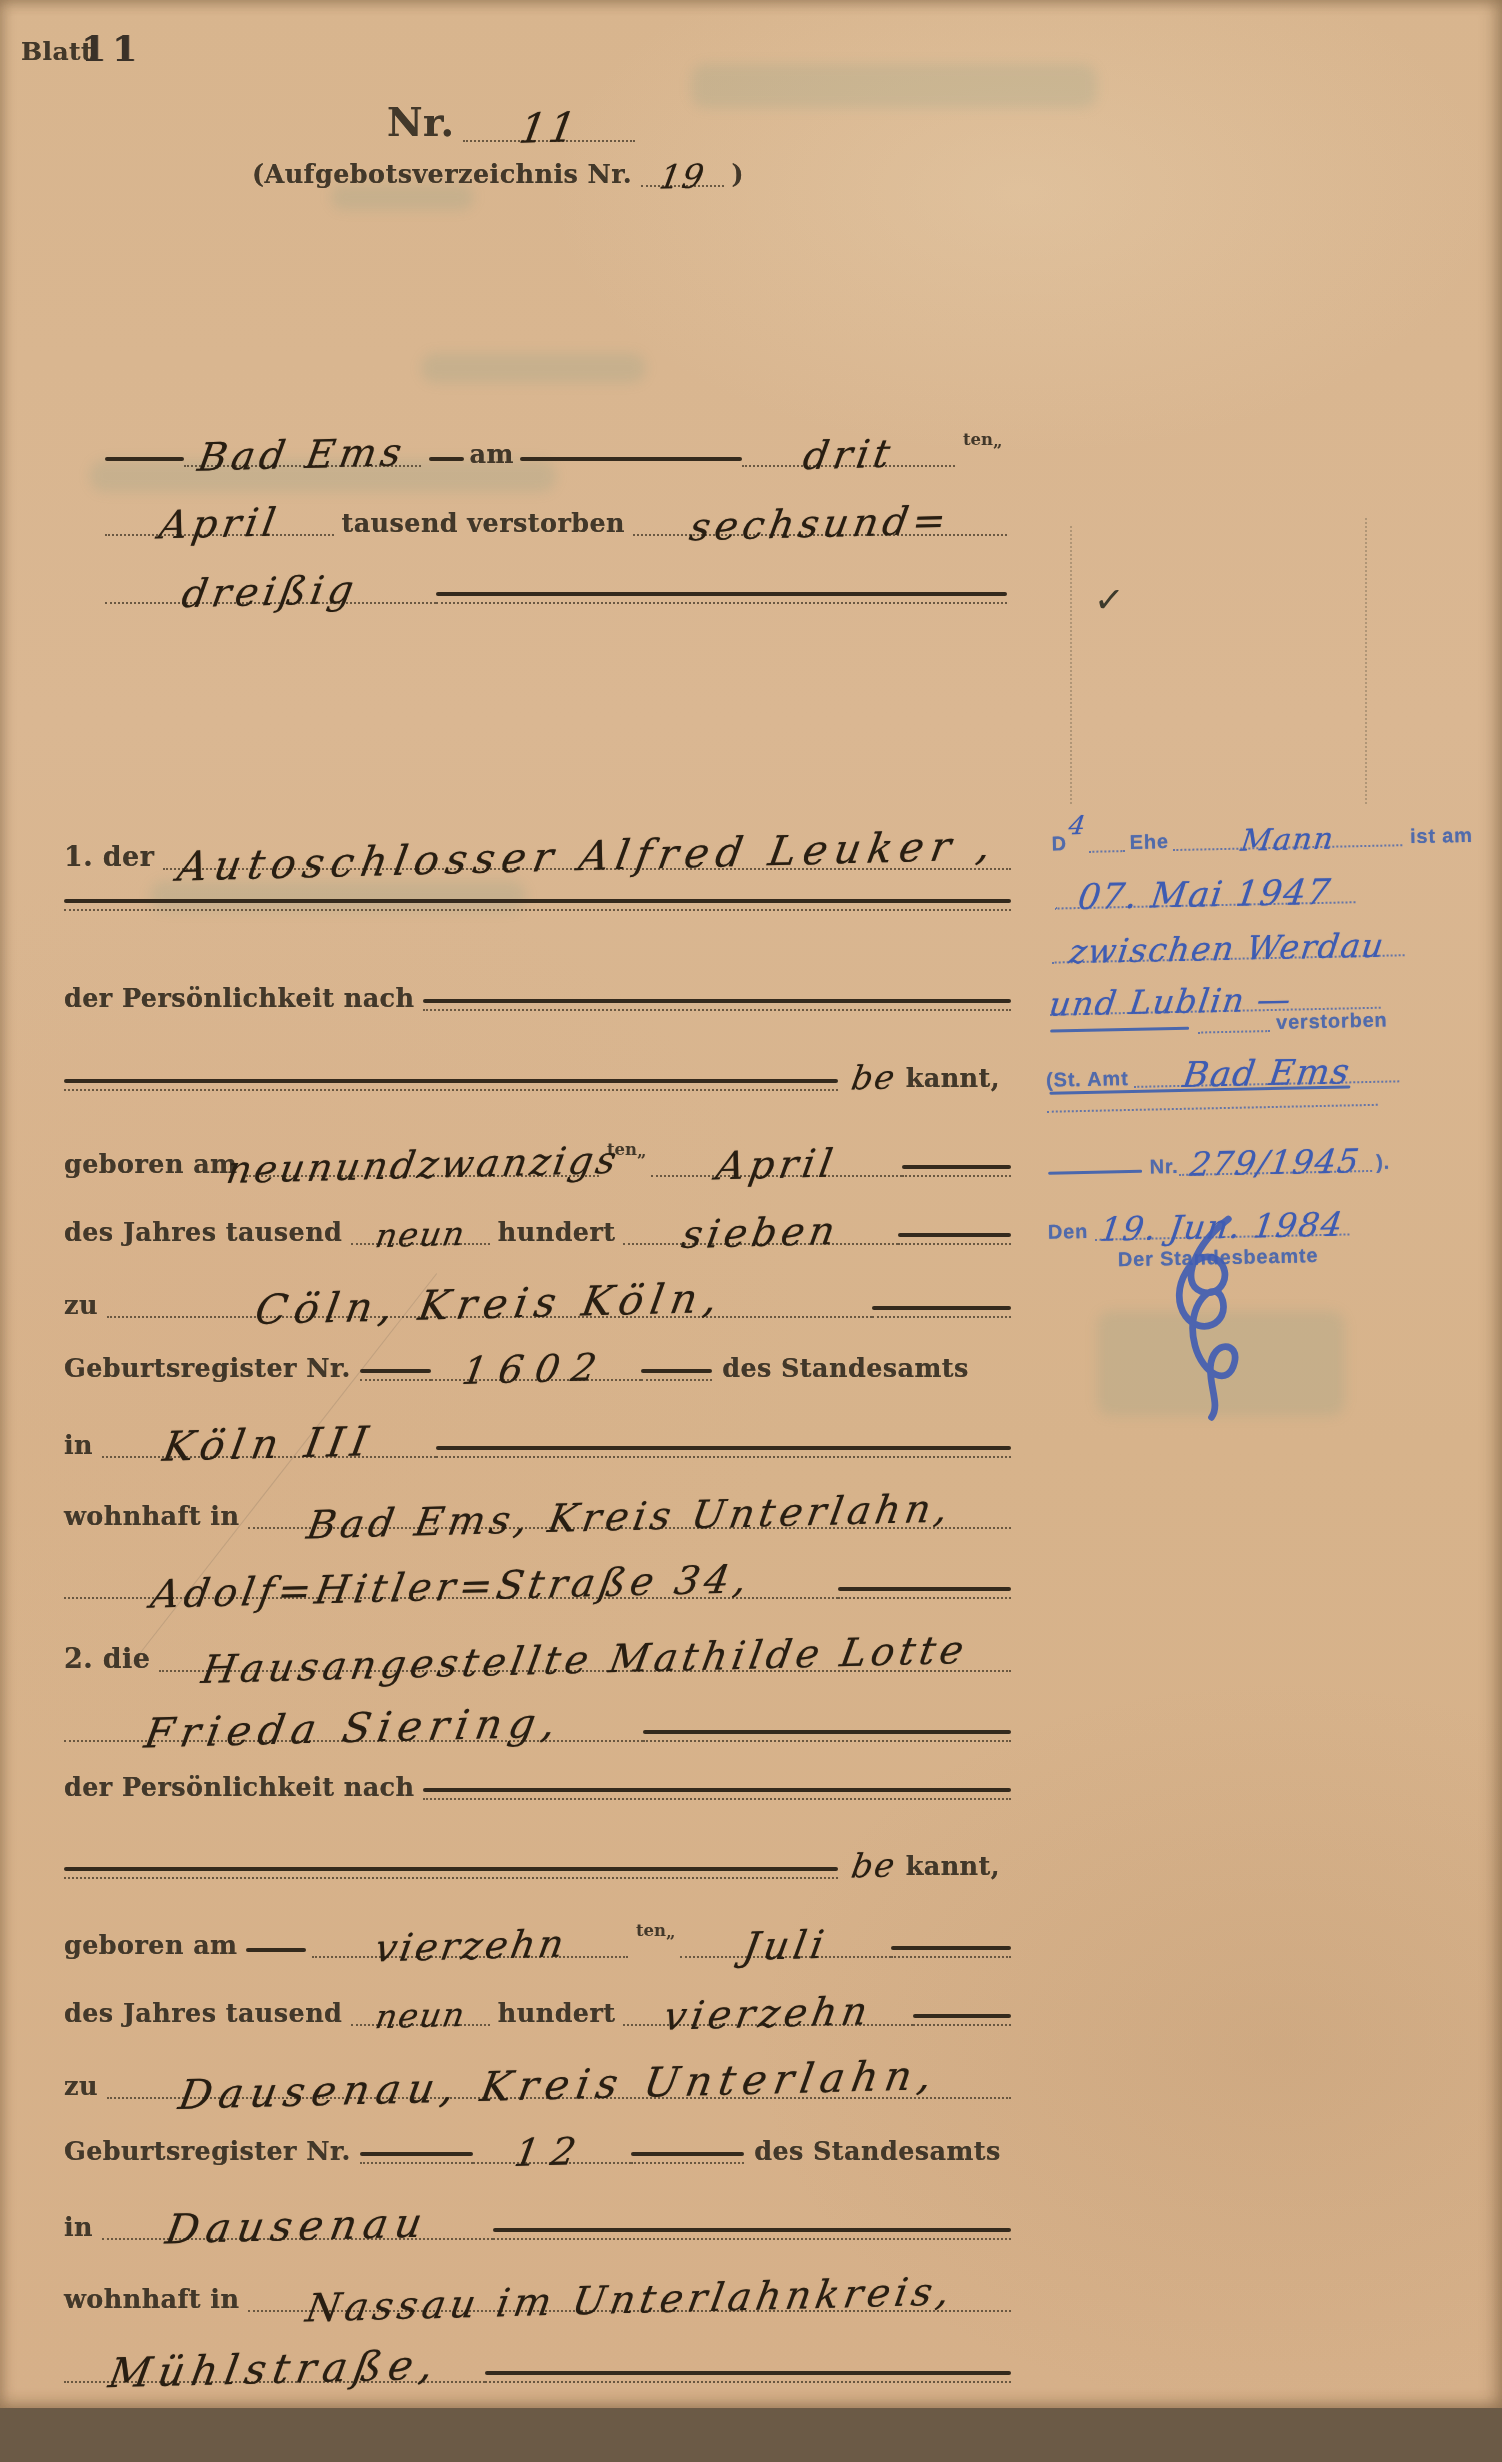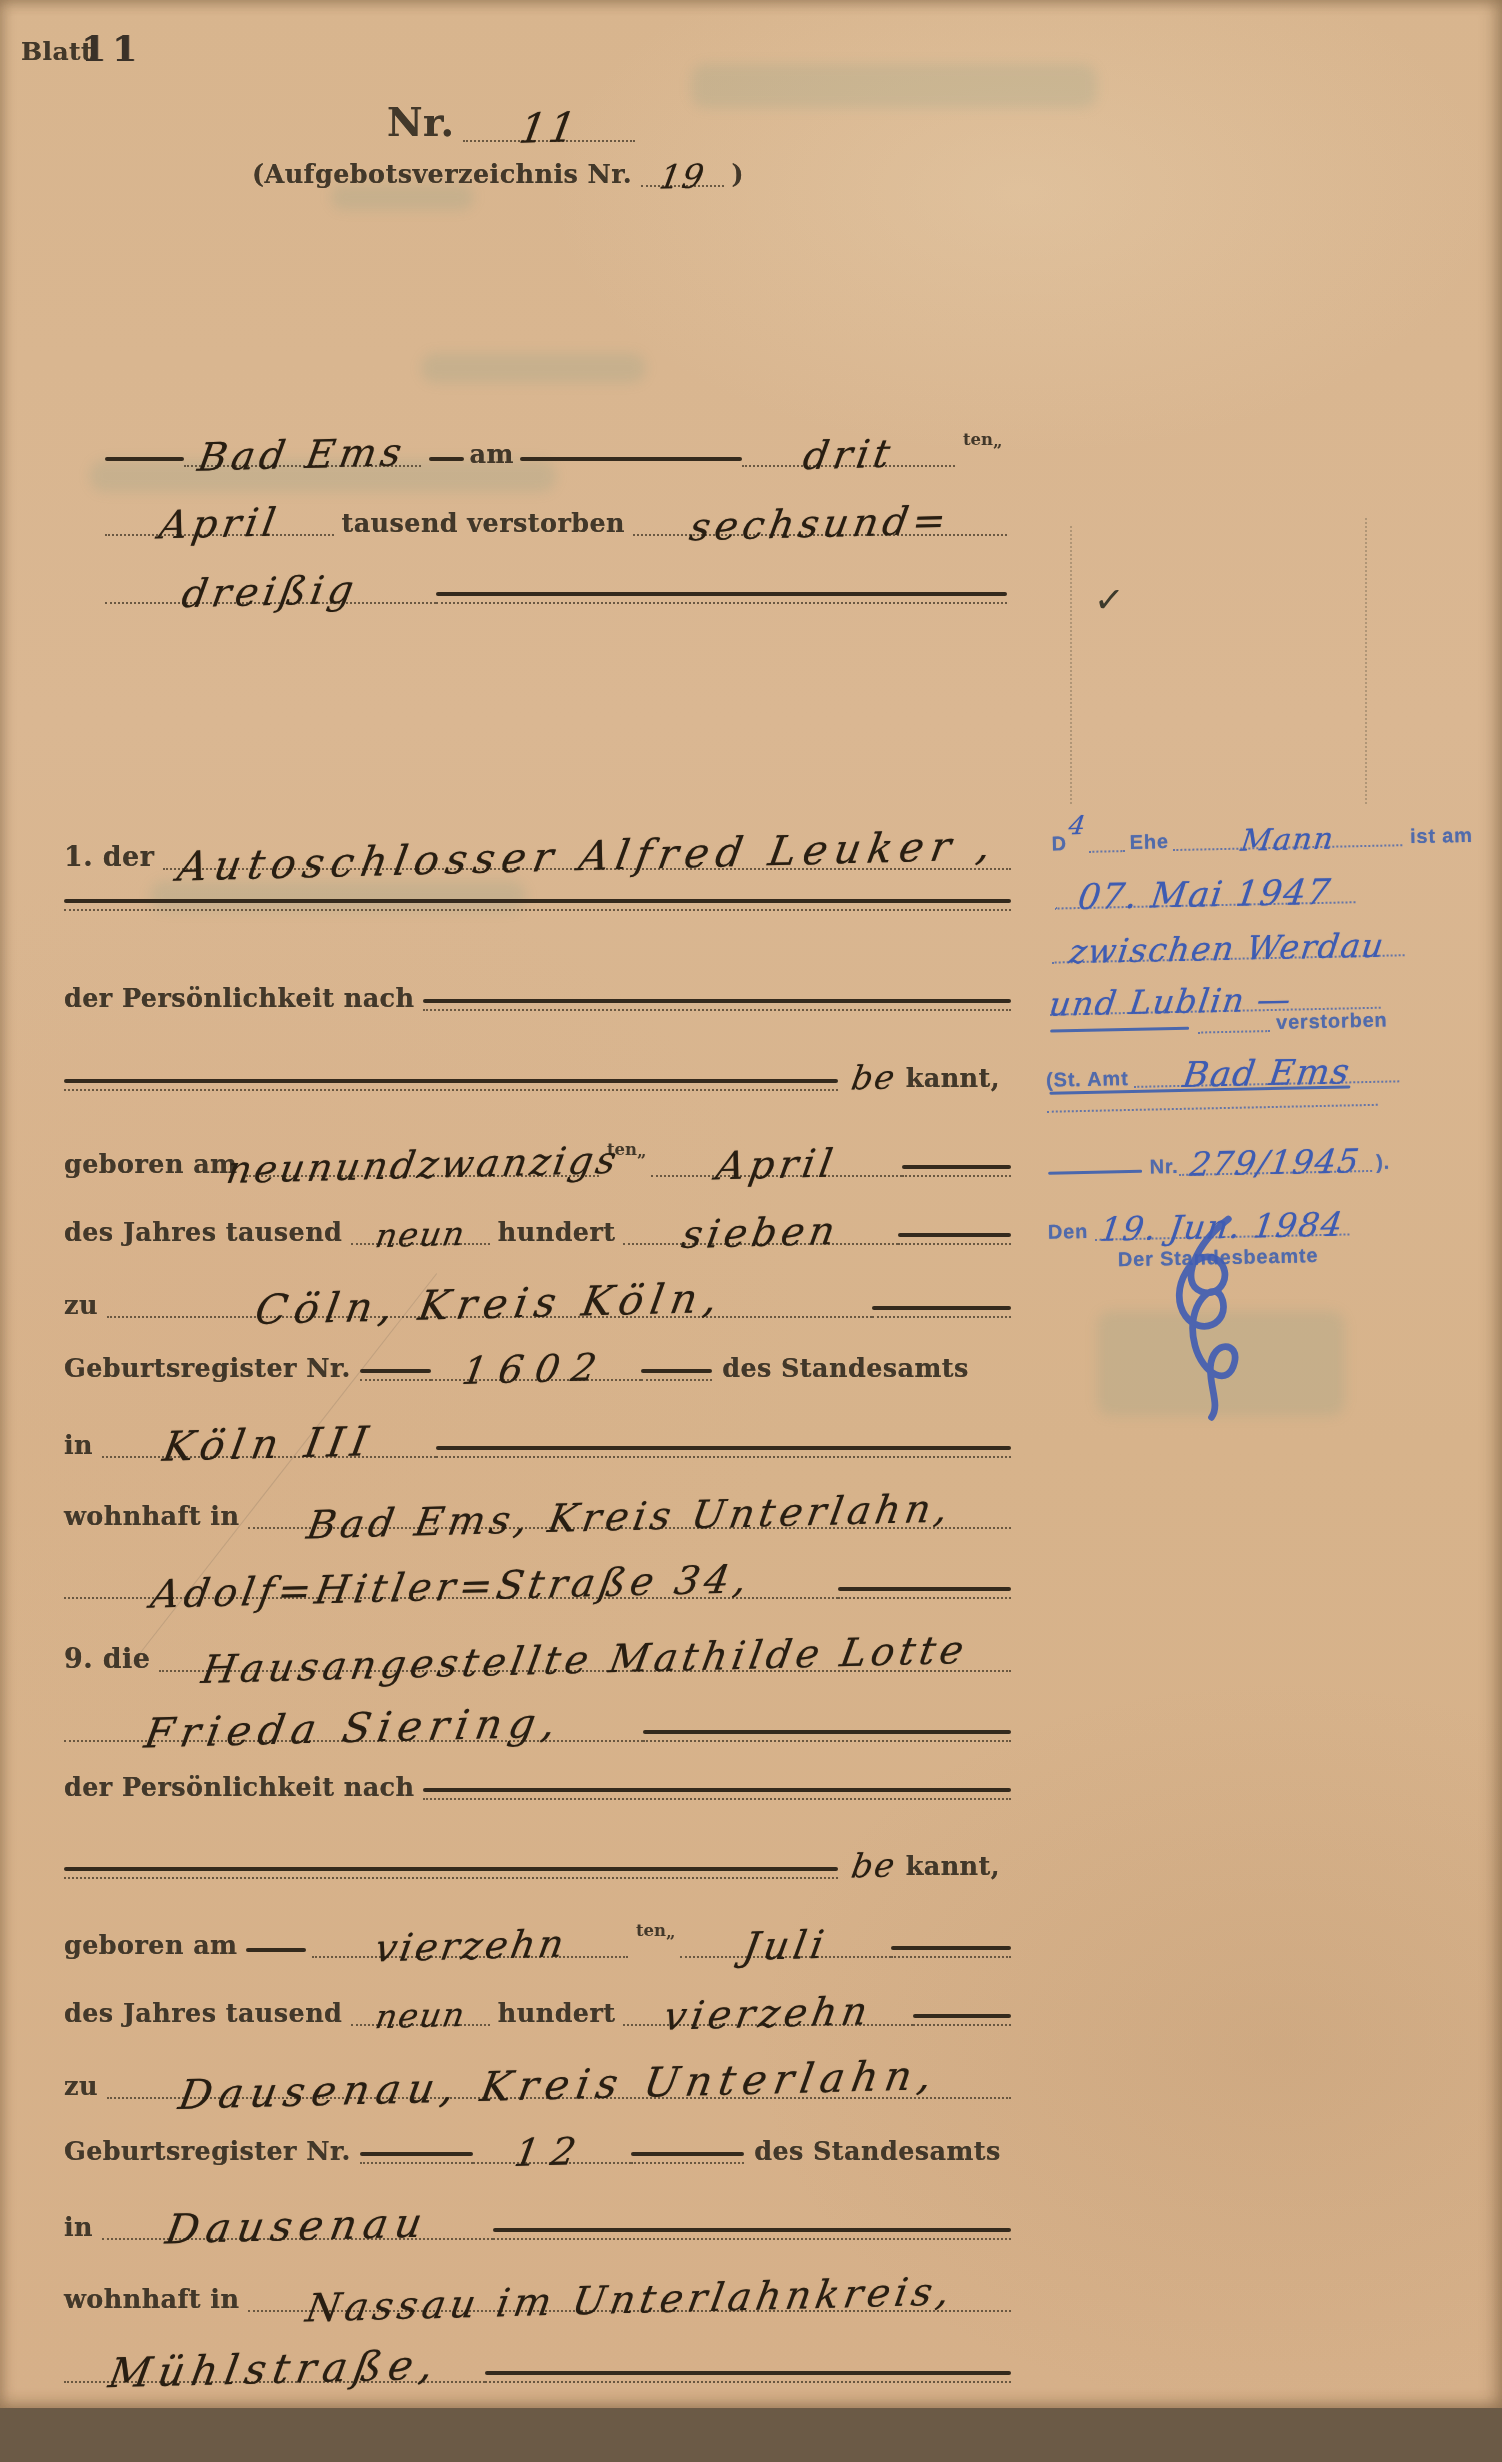--- a/index.html
+++ b/index.html
@@ -242,21 +242,21 @@
   <div class="row" style="left:64px;top:1540px;width:947px;height:59px">
     <span class="fill grow">
         <span class="hw hw-lg">Adolf=Hitler=Straße 34,</span>
       </span>
     <span class="fill fb" style="width:173px">
         <span class="inbar"></span>
       </span>
   </div>
 
   <div class="row" style="left:64px;top:1612px;width:947px;height:60px">
-    <span class="pr lbl" style="font-size:27px">9. die</span>
+    <span class="pr lbl" style="font-size:27px">2. die</span>
     <span class="fill grow">
         <span class="hw hw-lg">Hausangestellte Mathilde Lotte</span>
       </span>
   </div>
 
   <div class="row" style="left:64px;top:1682px;width:947px;height:60px">
     <span class="fill" style="width:579px">
         <span class="hw hw-xl">Frieda Siering,</span>
       </span>
     <span class="fill fb grow">

